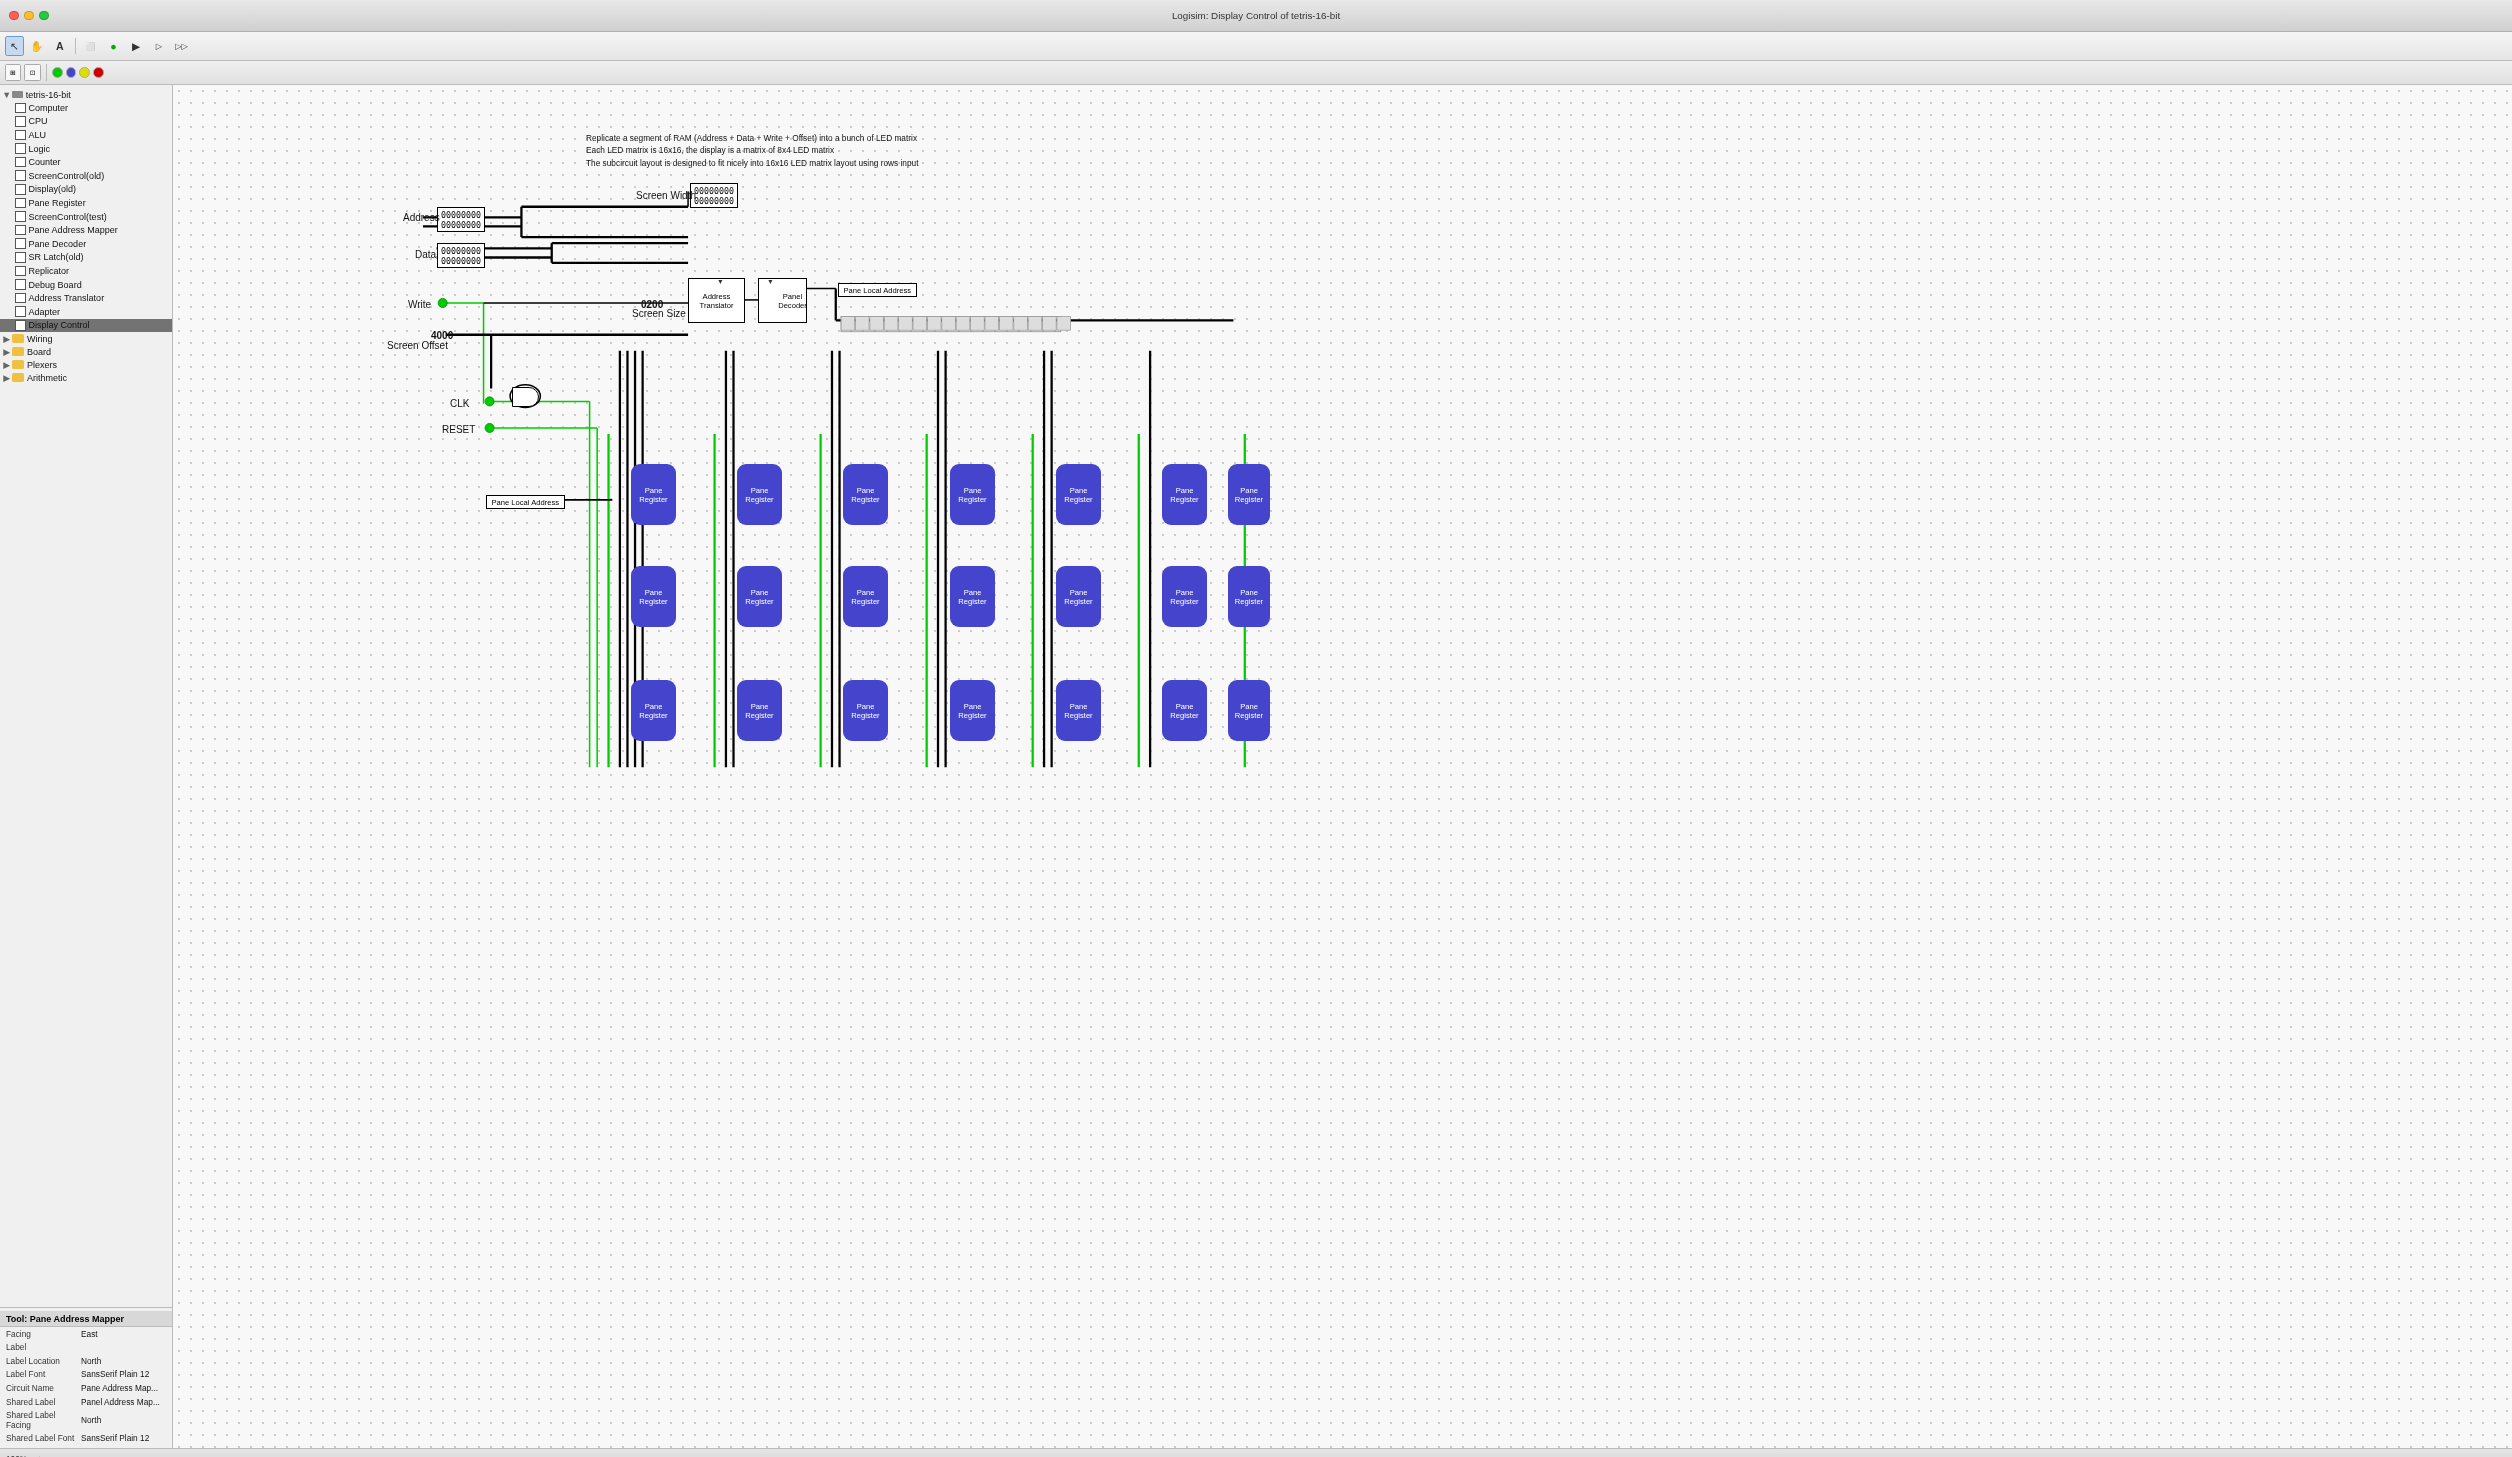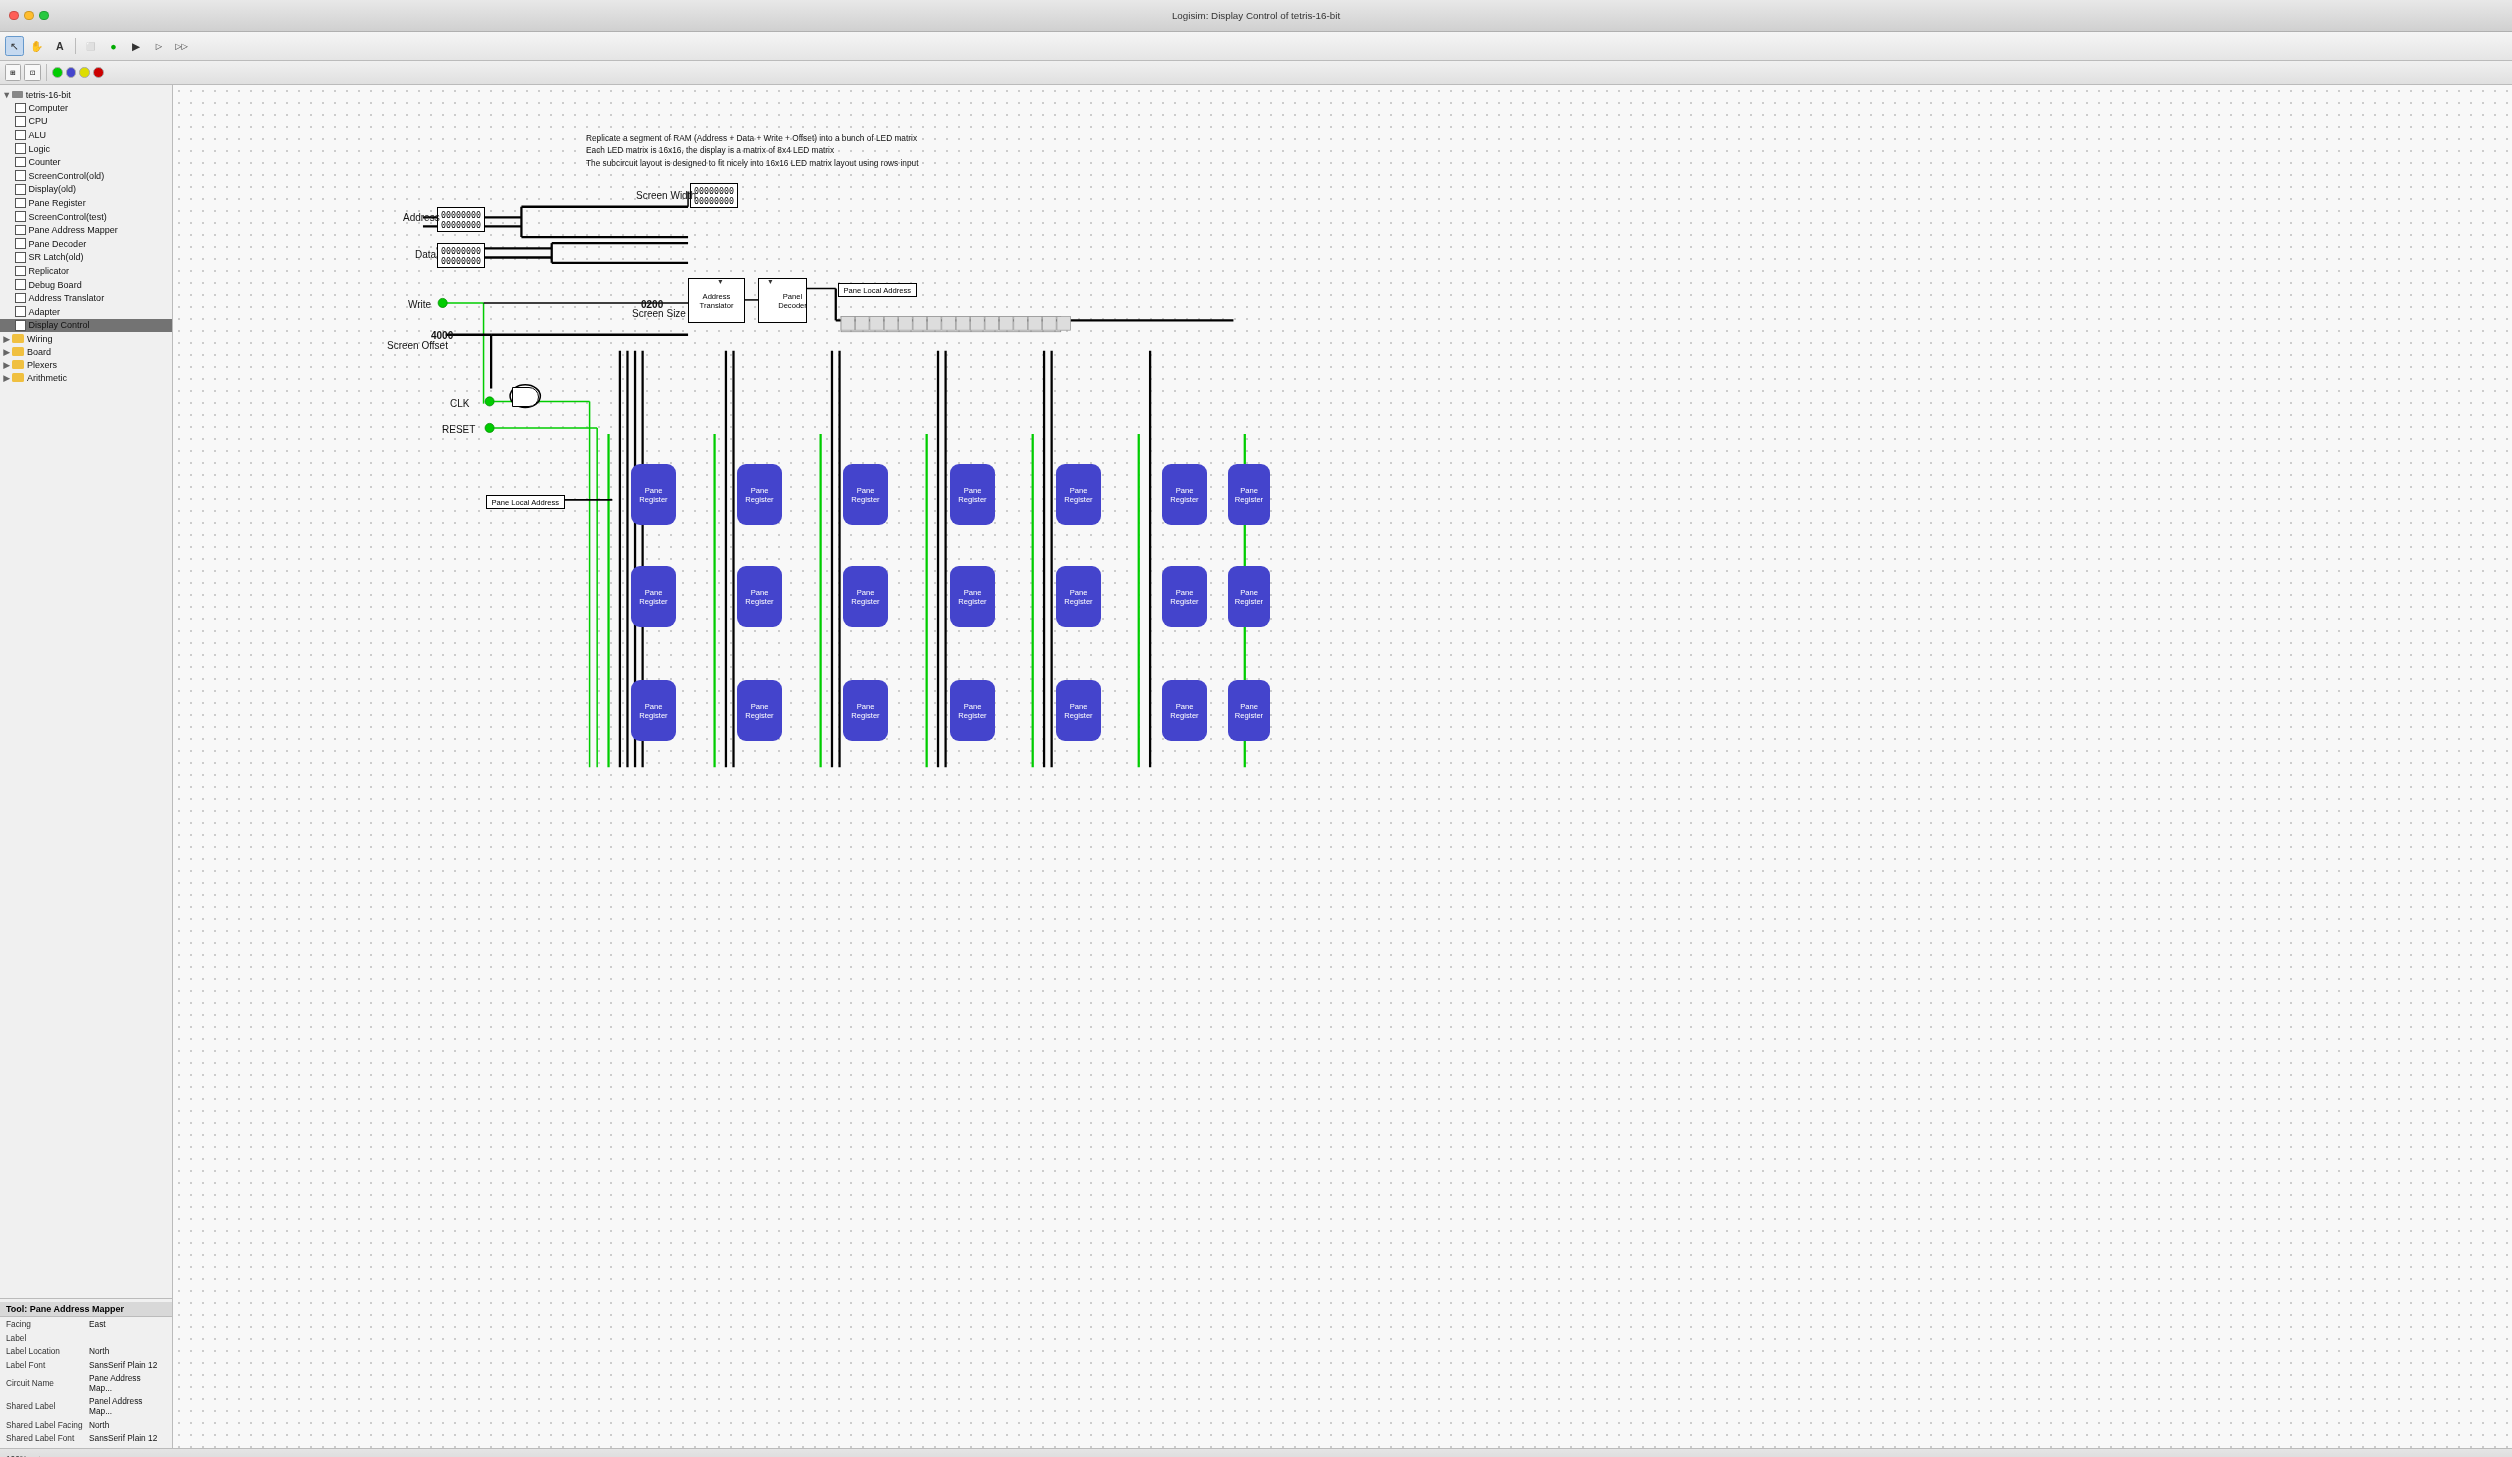--- a/index.html
+++ b/index.html
@@ -161,21 +161,21 @@
       border-bottom: 0.8px solid #bbb;
     }
     .prop-row {
       display: flex;
       align-items: center;
       padding: 1.5px 6px;
       font-size: 8.3px;
       min-height: 13.6px;
     }
     .prop-label {
-      width: 83px;
+      width: 75px;
       color: #333;
       flex-shrink: 0;
     }
     .prop-value {
       color: #111;
       flex: 1;
     }
 
     
     .canvas-area {

